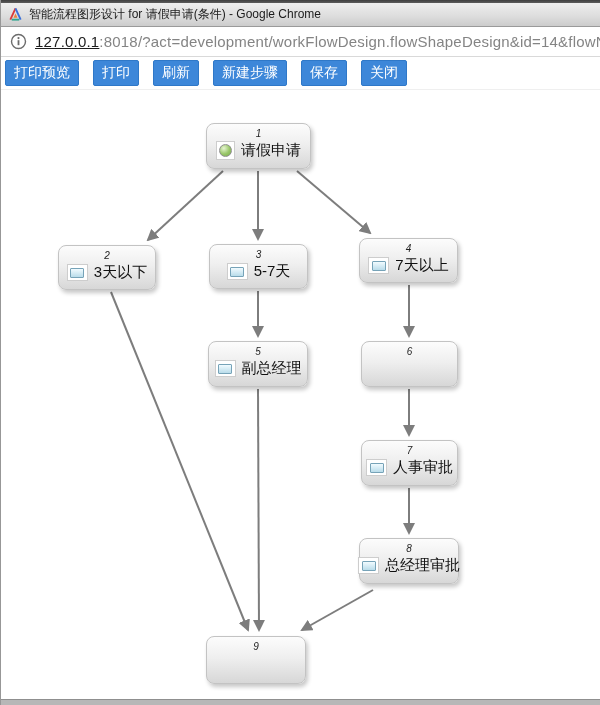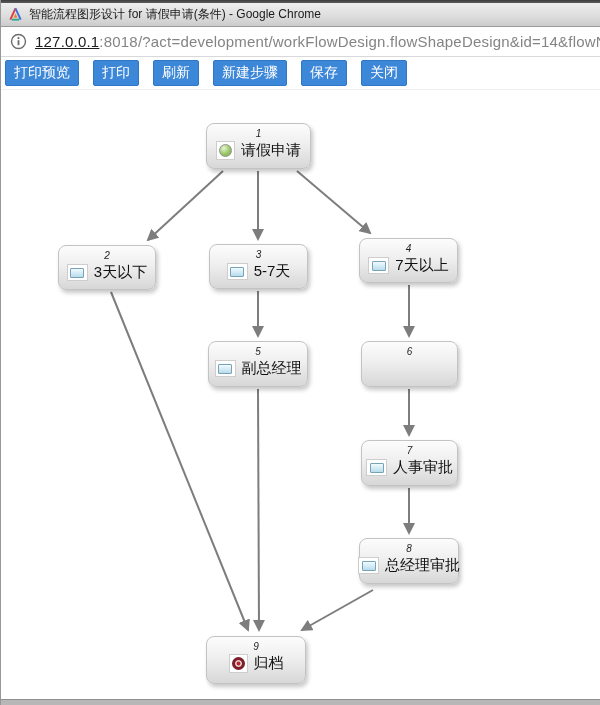--- a/index.html
+++ b/index.html
@@ -131,21 +131,17 @@
       </div>
       <div class="node" style="left: 358px; top: 448px; width: 100px; height: 46px;">
         <div class="num">8</div>
         <div class="row">
           <span class="nicon step-icon"></span>
           <span class="lbl">总经理审批</span>
         </div>
       </div>
       <div class="node" style="left: 205px; top: 546px; width: 100px; height: 48px;">
         <div class="num">9</div>
-        <div class="row">
-          <span class="nicon end-icon"></span>
-          <span class="lbl">归档</span>
-        </div>
       </div>
     </div>
 
   <div class="frame-bottom"></div>
 </div>
 
 </body></html>

